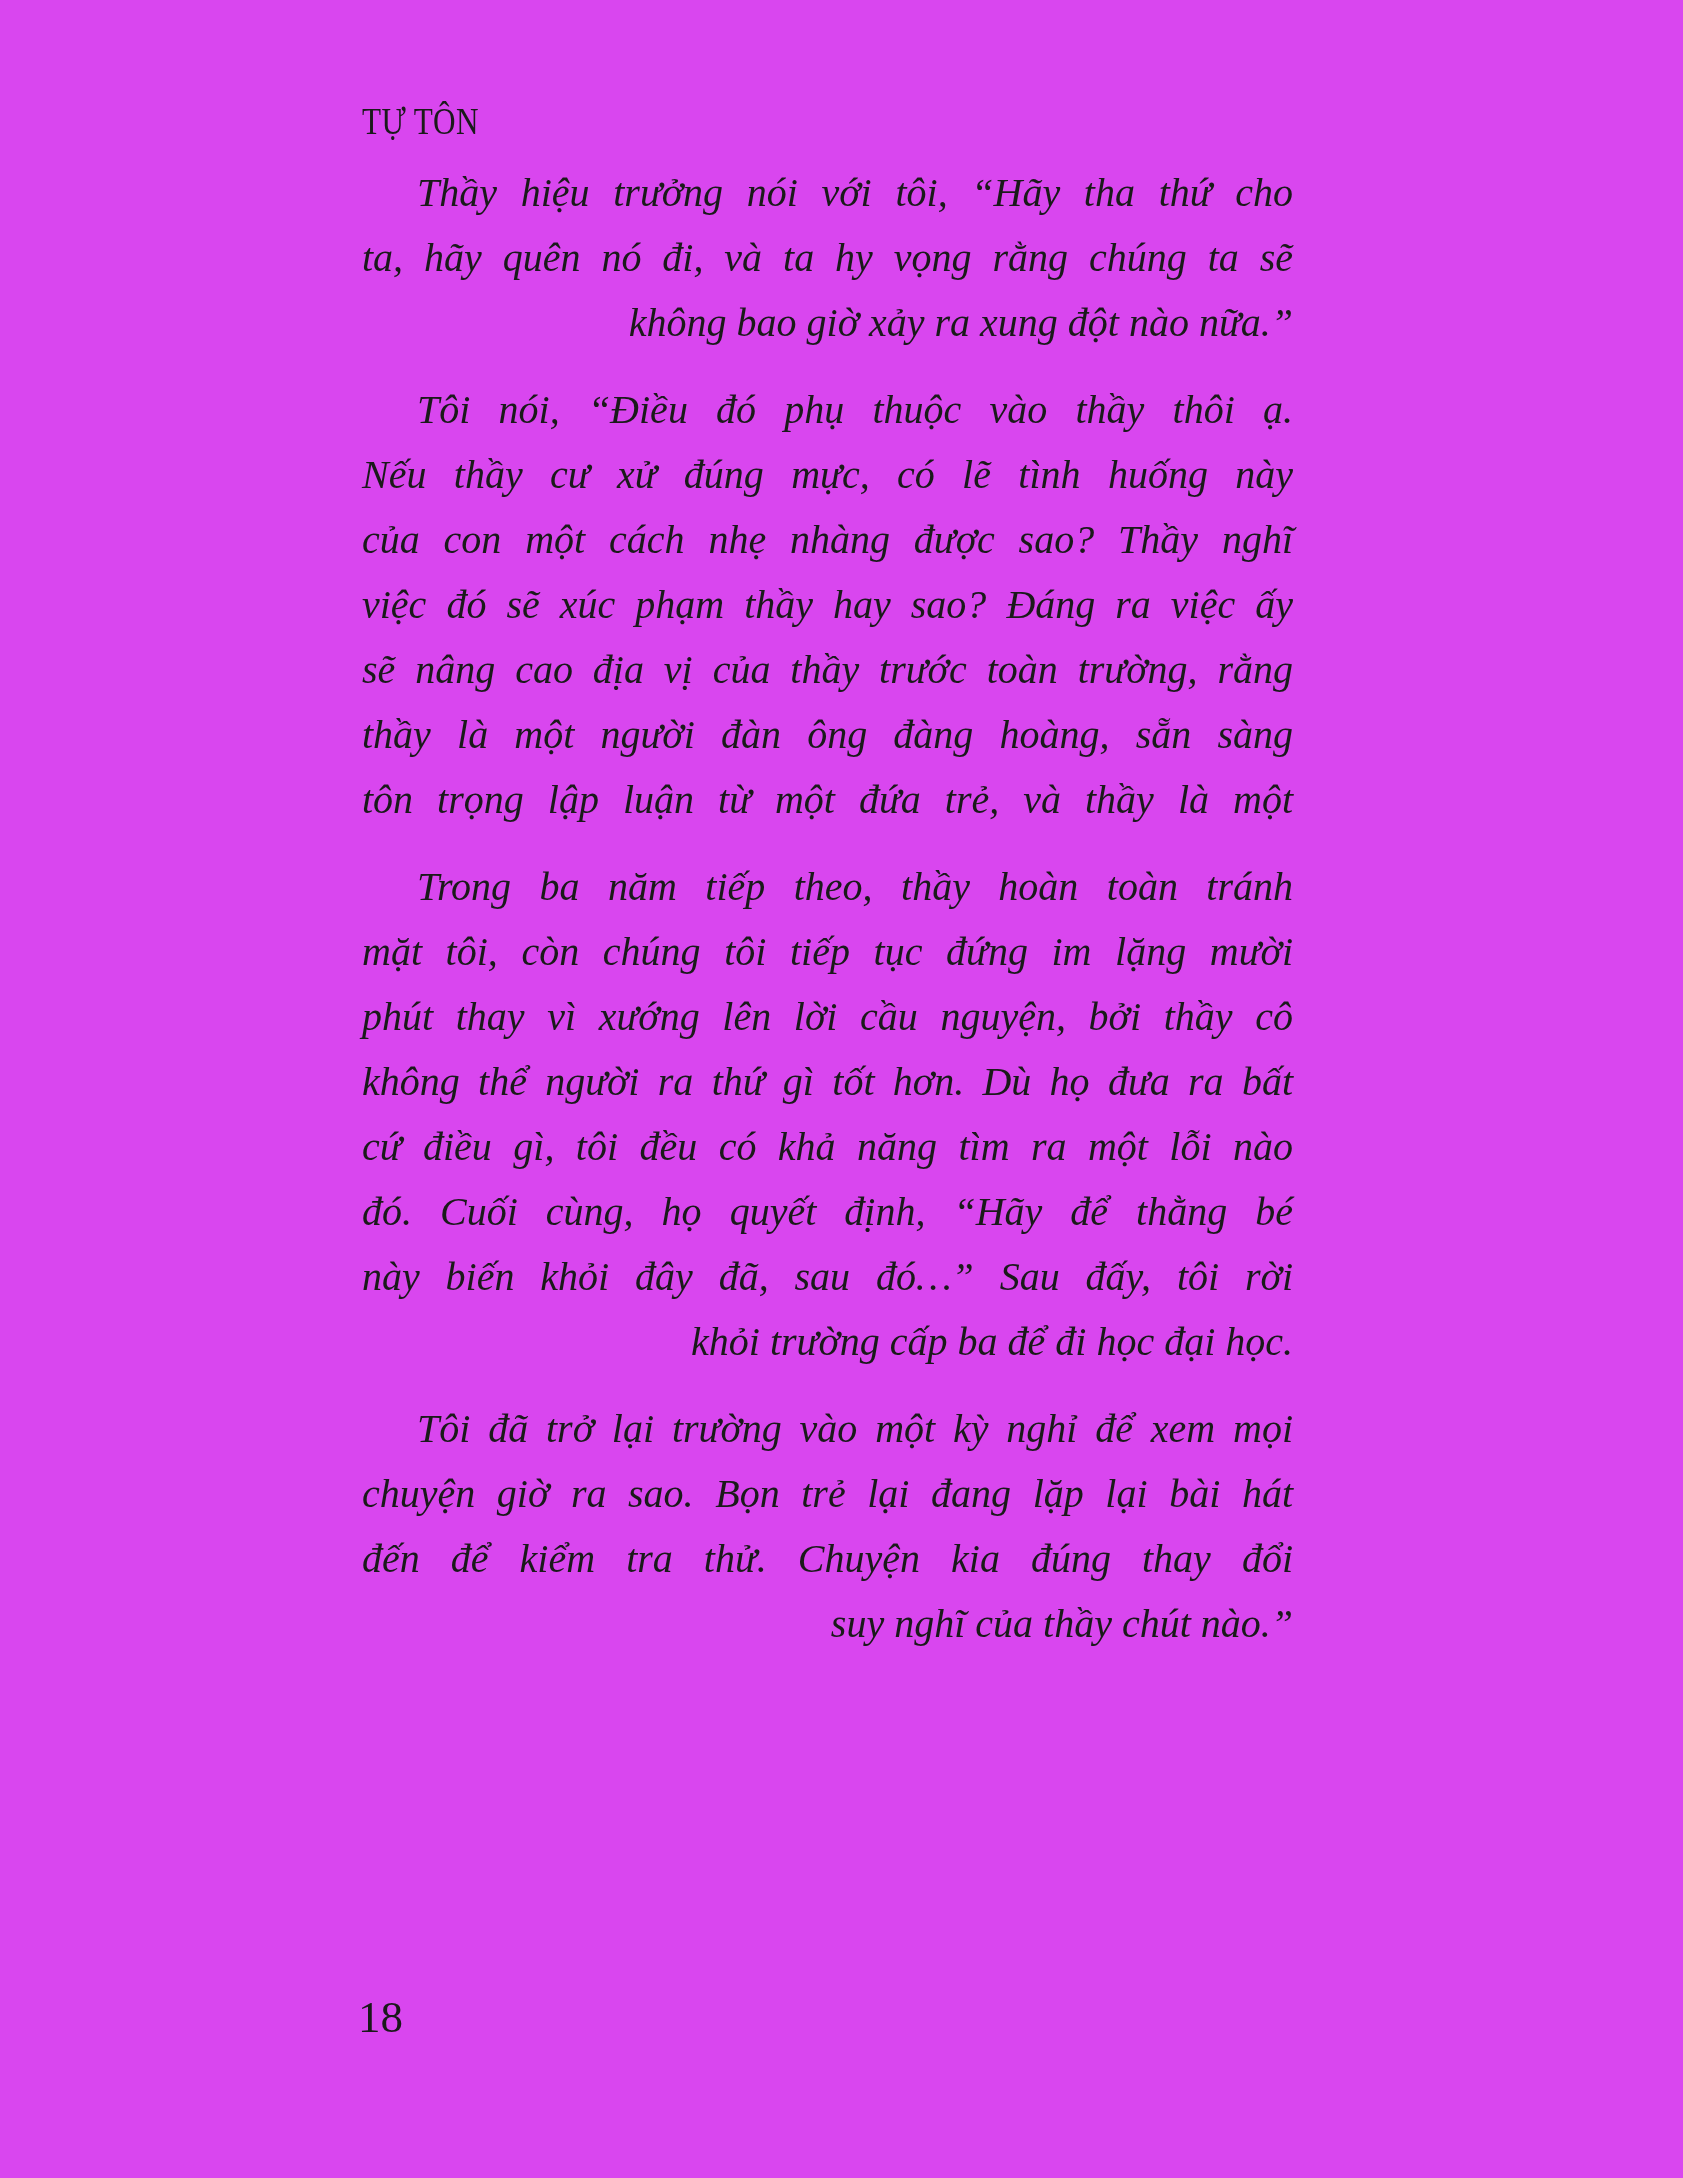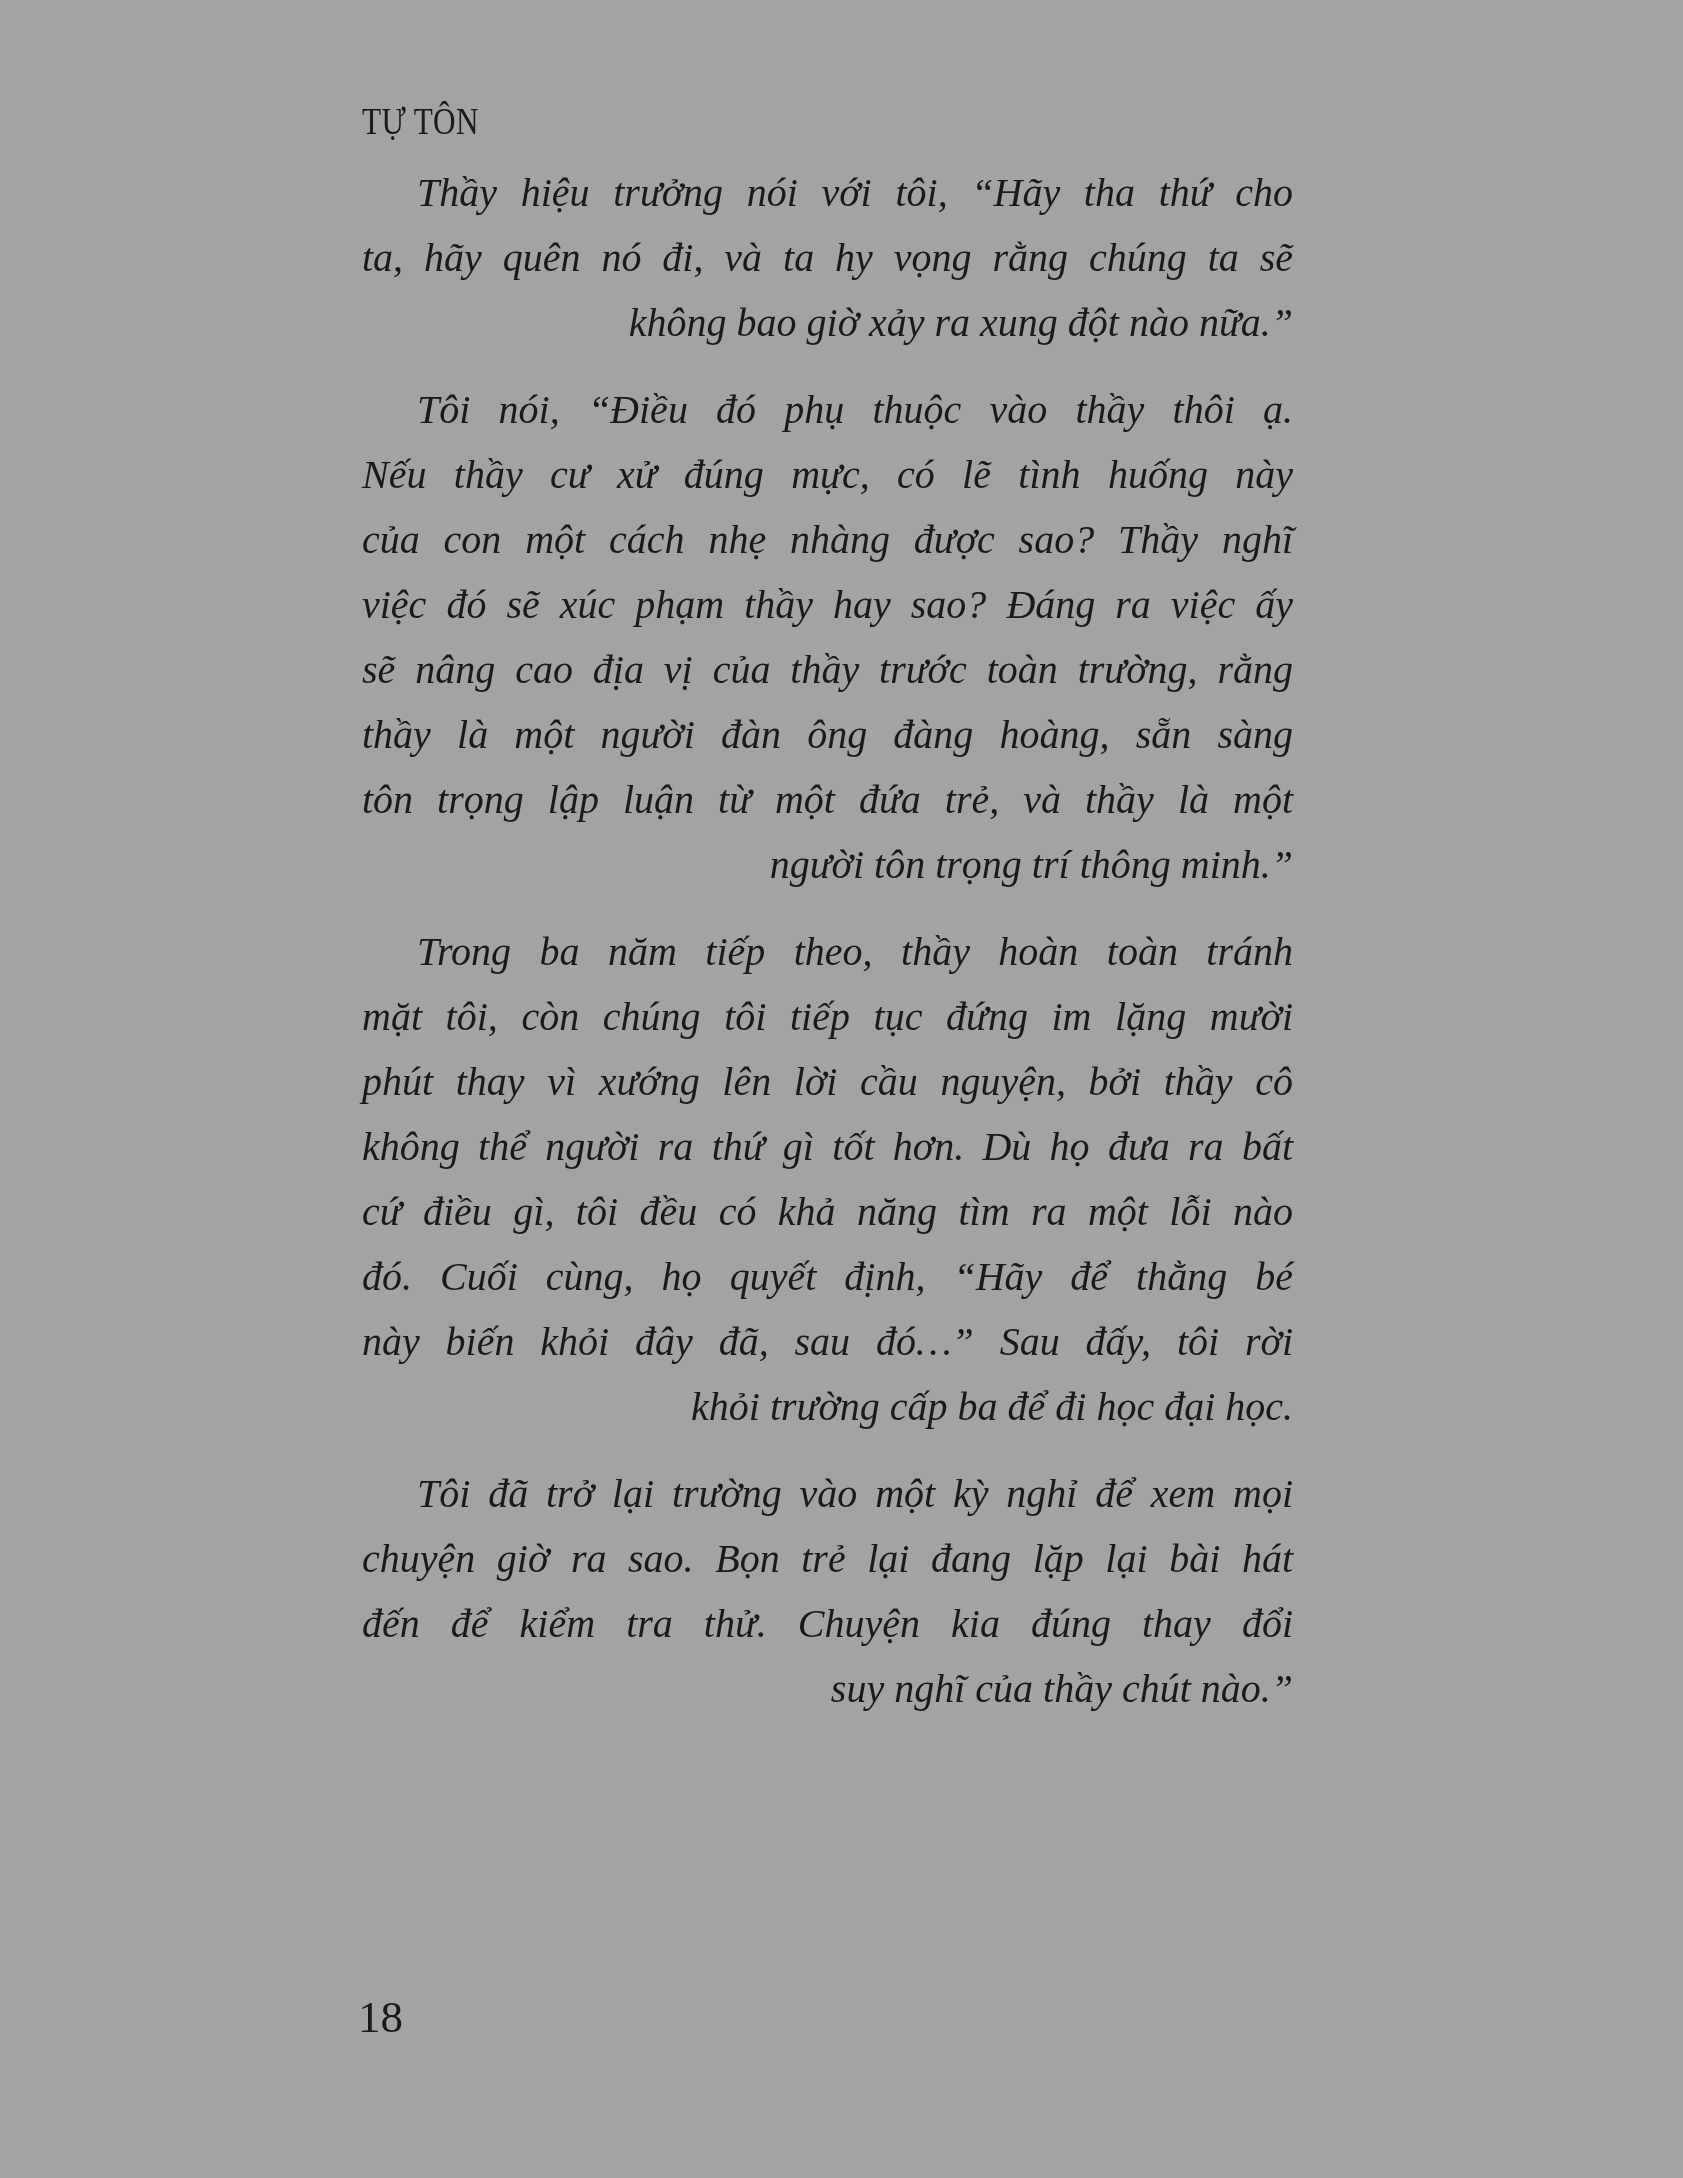--- a/index.html
+++ b/index.html
@@ -9,21 +9,21 @@
       height: 2178px;
       position: relative;
       background: #ffffff;
       font-family: "Liberation Serif", serif;
       color: #1a1a1a;
       -webkit-font-smoothing: antialiased;
     }
     .book-page {
       position: absolute;
       inset: 0;
-      background: #a3a3a3;
+      background: #d946ef;
       overflow: hidden;
     }
     .running-header {
       position: absolute;
       left: 362px;
       top: 99px;
       font-size: 38px;
       line-height: 44px;
       letter-spacing: 0.5px;
       transform: scaleX(0.82);
@@ -73,21 +73,20 @@
     </p>
 
     <p class="paragraph">
       <span class="line jl indent">Tôi nói, “Điều đó phụ thuộc vào thầy thôi ạ.</span>
       <span class="line jl">Nếu thầy cư xử đúng mực, có lẽ tình huống này</span>
       <span class="line jl">của con một cách nhẹ nhàng được sao? Thầy nghĩ</span>
       <span class="line jl">việc đó sẽ xúc phạm thầy hay sao? Đáng ra việc ấy</span>
       <span class="line jl">sẽ nâng cao địa vị của thầy trước toàn trường, rằng</span>
       <span class="line jl">thầy là một người đàn ông đàng hoàng, sẵn sàng</span>
       <span class="line jl">tôn trọng lập luận từ một đứa trẻ, và thầy là một</span>
-      <span class="line last">người tôn trọng trí thông minh.”</span>
     </p>
 
     <p class="paragraph">
       <span class="line jl indent">Trong ba năm tiếp theo, thầy hoàn toàn tránh</span>
       <span class="line jl">mặt tôi, còn chúng tôi tiếp tục đứng im lặng mười</span>
       <span class="line jl">phút thay vì xướng lên lời cầu nguyện, bởi thầy cô</span>
       <span class="line jl">không thể người ra thứ gì tốt hơn. Dù họ đưa ra bất</span>
       <span class="line jl">cứ điều gì, tôi đều có khả năng tìm ra một lỗi nào</span>
       <span class="line jl">đó. Cuối cùng, họ quyết định, “Hãy để thằng bé</span>
       <span class="line jl">này biến khỏi đây đã, sau đó…” Sau đấy, tôi rời</span>

